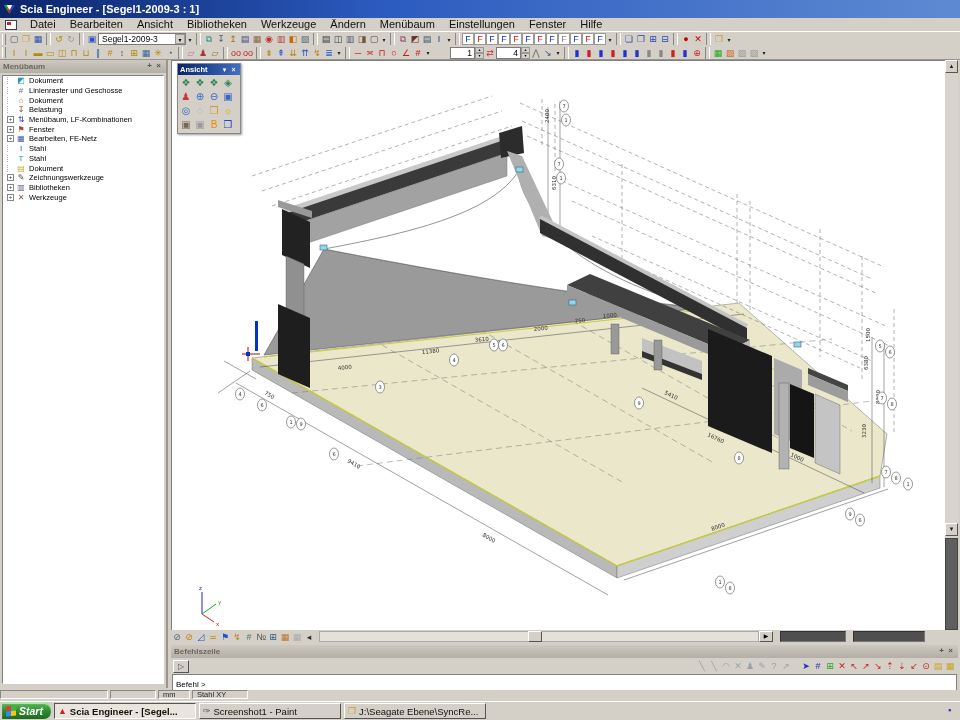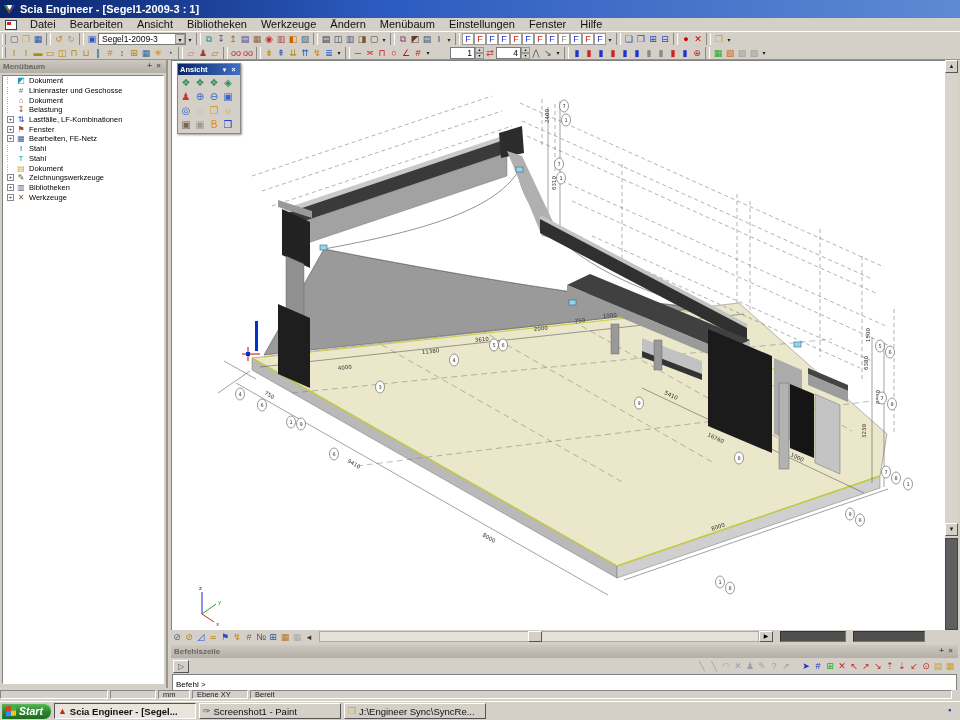--- a/index.html
+++ b/index.html
@@ -275,21 +275,21 @@
           <span>Dokument</span>
         </div>
         <div class="trow">
           <div class="tnoplus"></div>
           <div class="ticon" style="color: rgb(136, 68, 34);">↧</div>
           <span>Belastung</span>
         </div>
         <div class="trow">
           <div class="tplus">+</div>
           <div class="ticon" style="color: rgb(34, 68, 170);">⇅</div>
-          <span>Lastfälle, LF-Kombinationen</span>
+          <span>Menübaum, LF-Kombinationen</span>
         </div>
         <div class="trow">
           <div class="tplus">+</div>
           <div class="ticon" style="color: rgb(170, 68, 34);">⚑</div>
           <span>Fenster</span>
         </div>
         <div class="trow">
           <div class="tplus">+</div>
           <div class="ticon" style="color: rgb(51, 85, 170);">▦</div>
           <span>Bearbeiten, FE-Netz</span>
@@ -616,22 +616,21 @@
   </div>
   <div class="cmdinput">
     <span>Befehl &gt;</span>
   </div>
 </div>
 
 <div class="statusbar" id="statusbar">
     <div class="scell" style="width: 108px;"></div>
     <div class="scell" style="width: 46px;"></div>
     <div class="scell" style="width: 32px;">mm</div>
-    <div class="scell" style="width: 56px;">Ebene XY</div>
-    <div class="scell" style="width: 702px;">Bereit</div>
+    <div class="scell" style="width: 56px;">Stahl XY</div>
   </div>
 
 <div class="taskbar">
   <div class="startbtn">
     <span class="flag">
       <i style="background:#e03c31"></i>
         <i style="background:#39b54a"></i>
       <i style="background:#1e90ff"></i>
         <i style="background:#ffc20e"></i>
     </span>
@@ -641,17 +640,17 @@
       <div class="taskbtn active">
         <span class="ticn" style="color: rgb(204, 34, 34);">▲</span>
         <span>Scia Engineer - [Segel...</span>
       </div>
       <div class="taskbtn">
         <span class="ticn" style="color: rgb(68, 85, 119);">✑</span>
         <span>Screenshot1 - Paint</span>
       </div>
       <div class="taskbtn">
         <span class="ticn" style="color: rgb(209, 154, 41);">❐</span>
-        <span>J:\Engineer Sync\SyncRe...</span>
+        <span>J:\Seagate Ebene\SyncRe...</span>
       </div>
     </span>
 </div>
 <div class="tray" id="tray">▪</div>
 
 </body></html>

